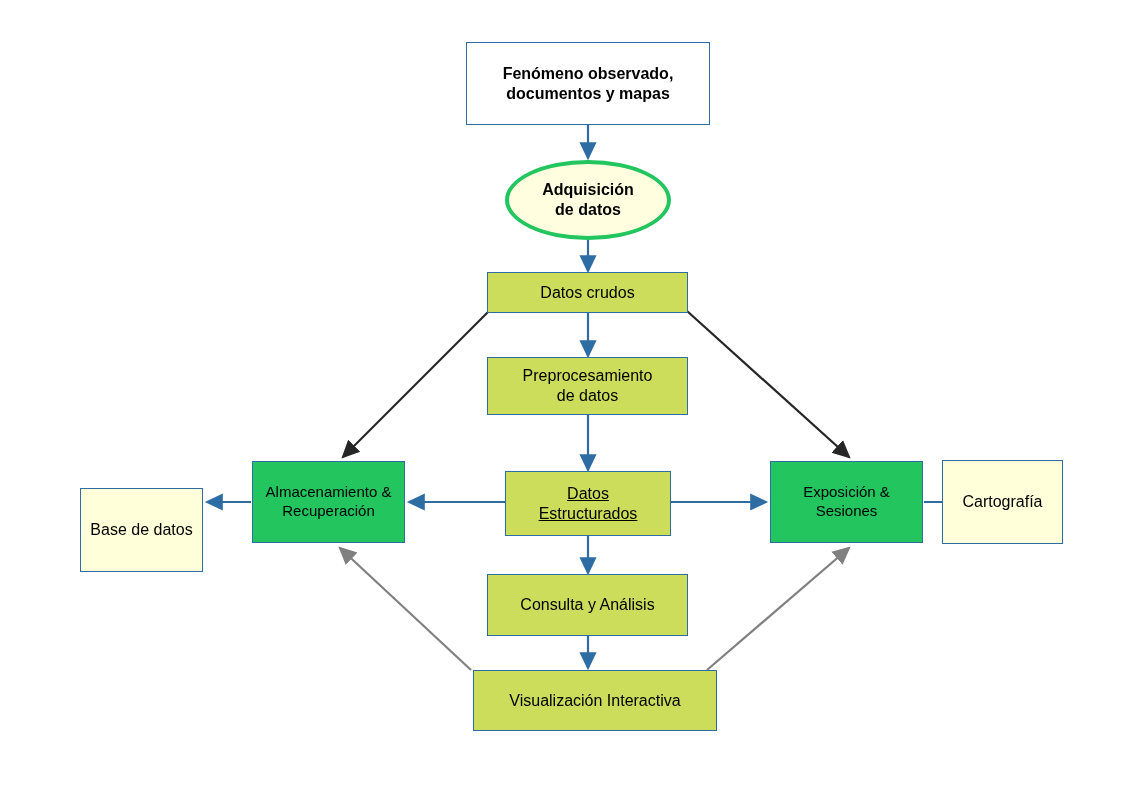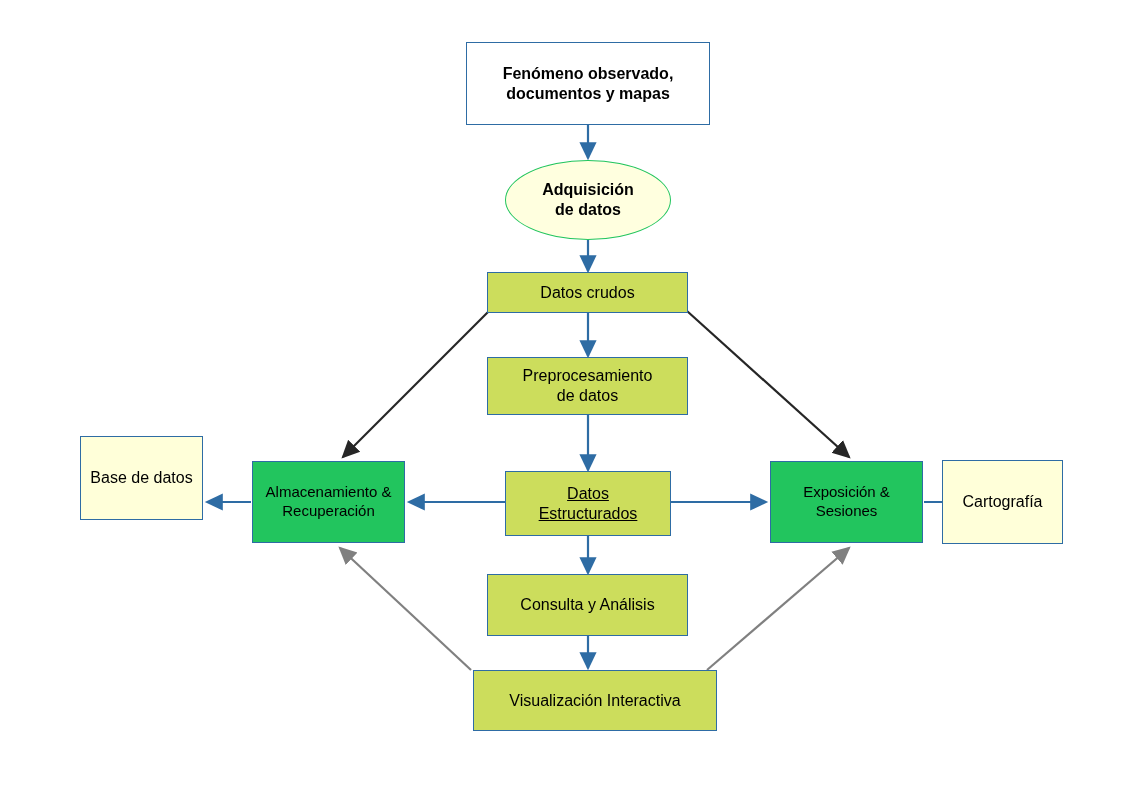--- a/index.html
+++ b/index.html
@@ -6,21 +6,21 @@
   body{width:1123px;height:794px;overflow:hidden;font-family:"Liberation Sans",sans-serif;}
   #canvas{position:relative;width:1009px;height:794px;background:#ffffff;}
   svg.edges{position:absolute;left:0;top:0;width:1123px;height:794px;pointer-events:none;}
   .node{position:absolute;box-sizing:border-box;display:flex;align-items:center;justify-content:center;text-align:center;line-height:1.25;color:#000000;}
   .n-rect{border:1px solid #2e6ca4;}
   .fill-white{background:#ffffff;}
   .fill-cream{background:#ffffd9;}
   .fill-green{background:#ccdd5c;}
   .fill-grey{background:#22c55e;}
   .bold{font-weight:bold;}
-  .ellipse{border-radius:50%;border:1px solid #22c55e;background:#ffffdf;}
+  .ellipse{border-radius:50%;border:4px solid #22c55e;background:#ffffdf;}
   .fs15{font-size:15px;}
   .fs16{font-size:16px;}
 </style>
 </head>
 <body>
 
 <div id="canvas">
 
   <svg class="edges" viewBox="0 0 1123 794">
     <defs>
@@ -111,21 +111,21 @@
     </div>
   </div>
 
   <div class="node n-rect fill-grey fs15" style="left:770px;top:461px;width:153px;height:82px;">
     <div>
       <div>Exposición &amp;</div>
       <div>Sesiones</div>
     </div>
   </div>
 
-  <div class="node n-rect fill-cream fs16" style="left:80px;top:436px;width:123px;height:84px;">
+  <div class="node n-rect fill-cream fs16" style="left:80px;top:488px;width:123px;height:84px;">
     <span>Base de datos</span>
   </div>
 
   <div class="node n-rect fill-cream fs16" style="left:942px;top:460px;width:121px;height:84px;">
     <span>Cartografía</span>
   </div>
 
 </div>
 
 </body></html>

